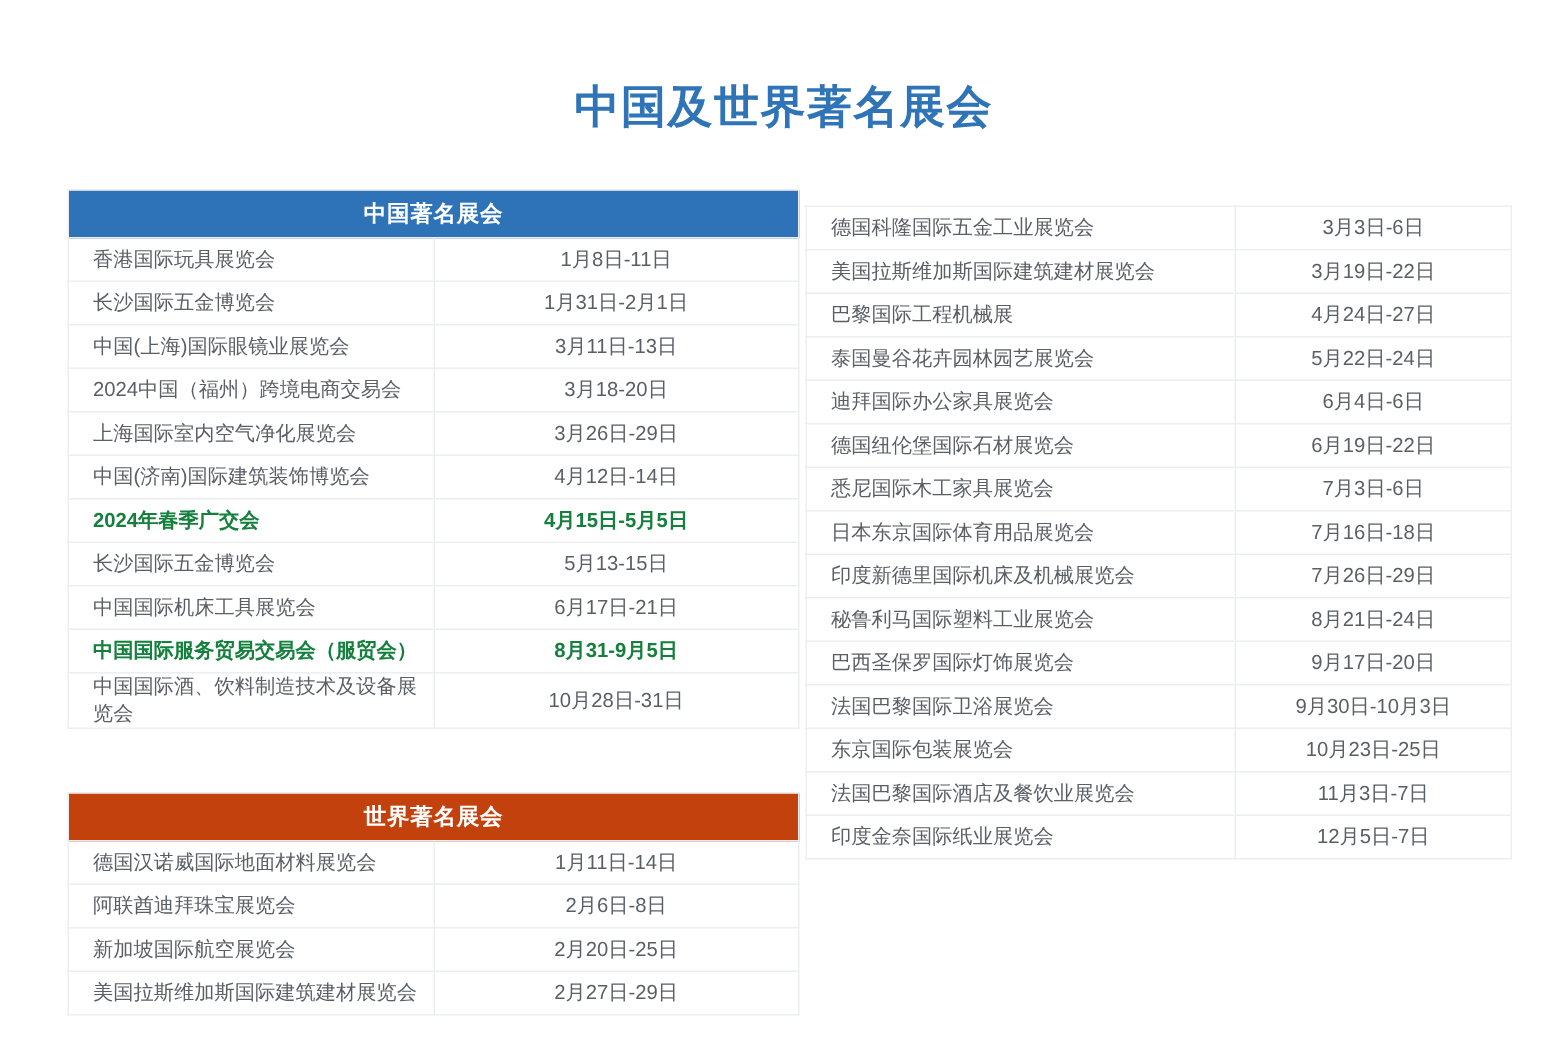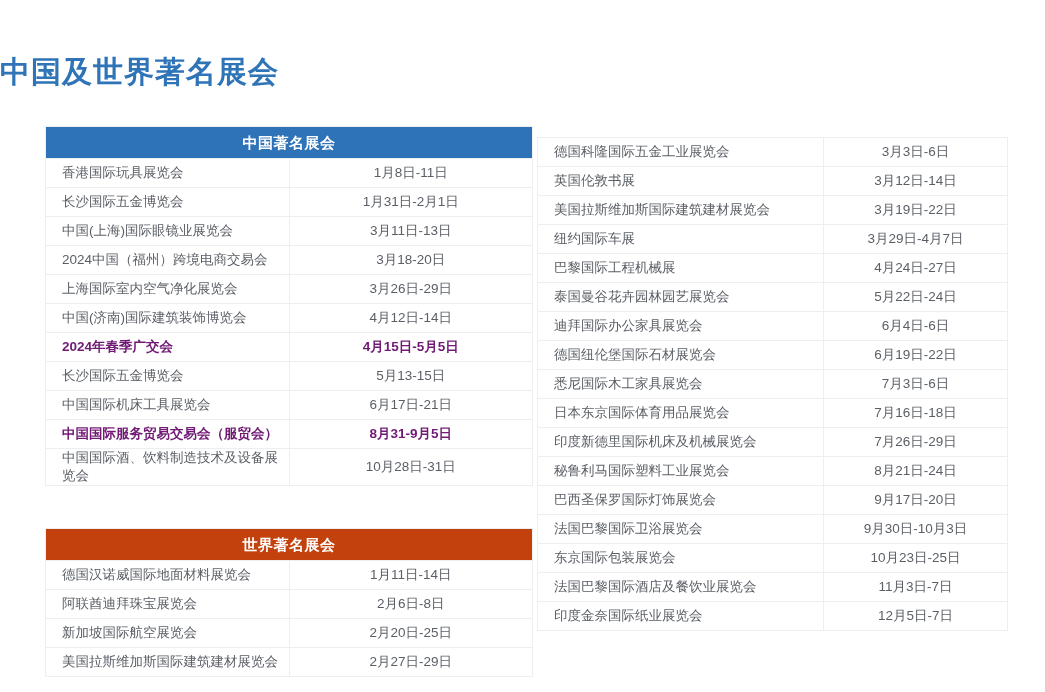--- a/index.html
+++ b/index.html
@@ -18,20 +18,21 @@
     height: 692px;
     background: #ffffff;
   }
 
   
   .page-title {
     position: absolute;
     top: 52px;
     left: 0;
     width: 1045px;
+    text-align: center;
     font-size: 30px;
     font-weight: bold;
     color: #2e74b7;
     letter-spacing: 1px;
     line-height: 40px;
   }
 
   
   .col-left {
     position: absolute;
@@ -88,21 +89,21 @@
     text-align: center;
     width: 180px;
   }
 
   
   .col-right .exhibition-table td.name-cell { width: 286px; }
   .col-right .exhibition-table td.date-cell { width: 184px; }
 
   
   tr.highlight td {
-    color: #701a75;
+    color: #15803d;
     font-weight: bold;
   }
 
   .spacer-block { height: 42px; }
 </style>
 </head>
 <body>
 
 <div class="page">
 
@@ -194,30 +195,22 @@
 
   <div class="col-right">
     <div id="right-tables">
         <table class="exhibition-table">
           <tbody>
             <tr>
               <td class="name-cell">德国科隆国际五金工业展览会</td>
               <td class="date-cell">3月3日-6日</td>
             </tr>
             <tr>
-              <td class="name-cell">英国伦敦书展</td>
-              <td class="date-cell">3月12日-14日</td>
-            </tr>
-            <tr>
               <td class="name-cell">美国拉斯维加斯国际建筑建材展览会</td>
               <td class="date-cell">3月19日-22日</td>
-            </tr>
-            <tr>
-              <td class="name-cell">纽约国际车展</td>
-              <td class="date-cell">3月29日-4月7日</td>
             </tr>
             <tr>
               <td class="name-cell">巴黎国际工程机械展</td>
               <td class="date-cell">4月24日-27日</td>
             </tr>
             <tr>
               <td class="name-cell">泰国曼谷花卉园林园艺展览会</td>
               <td class="date-cell">5月22日-24日</td>
             </tr>
             <tr>

